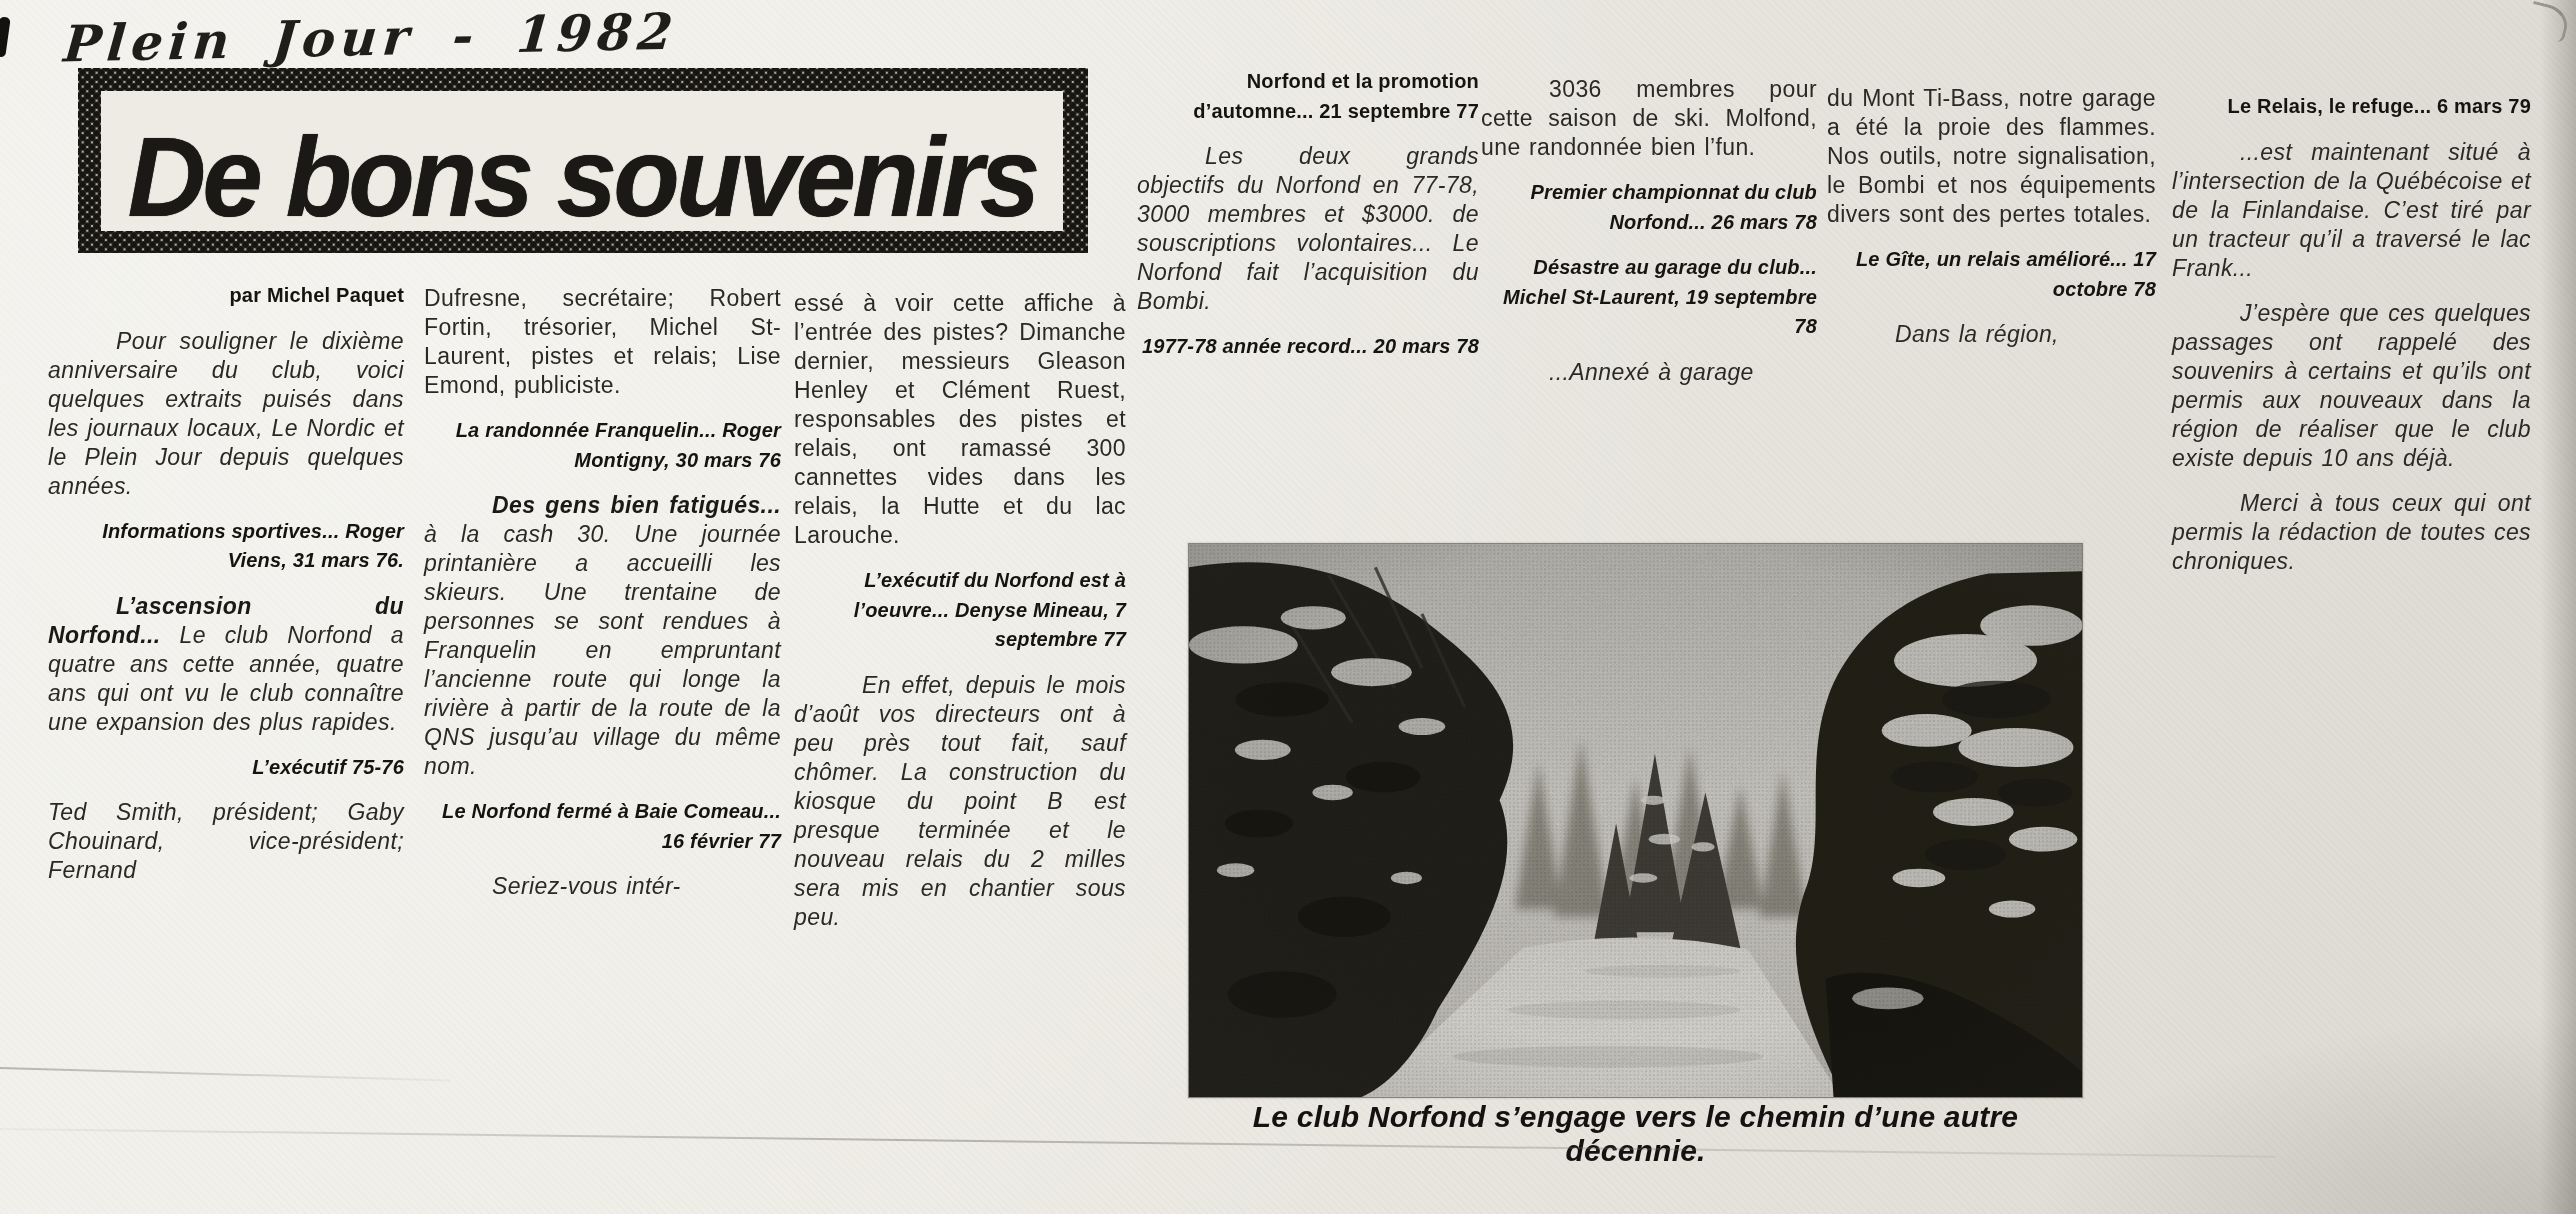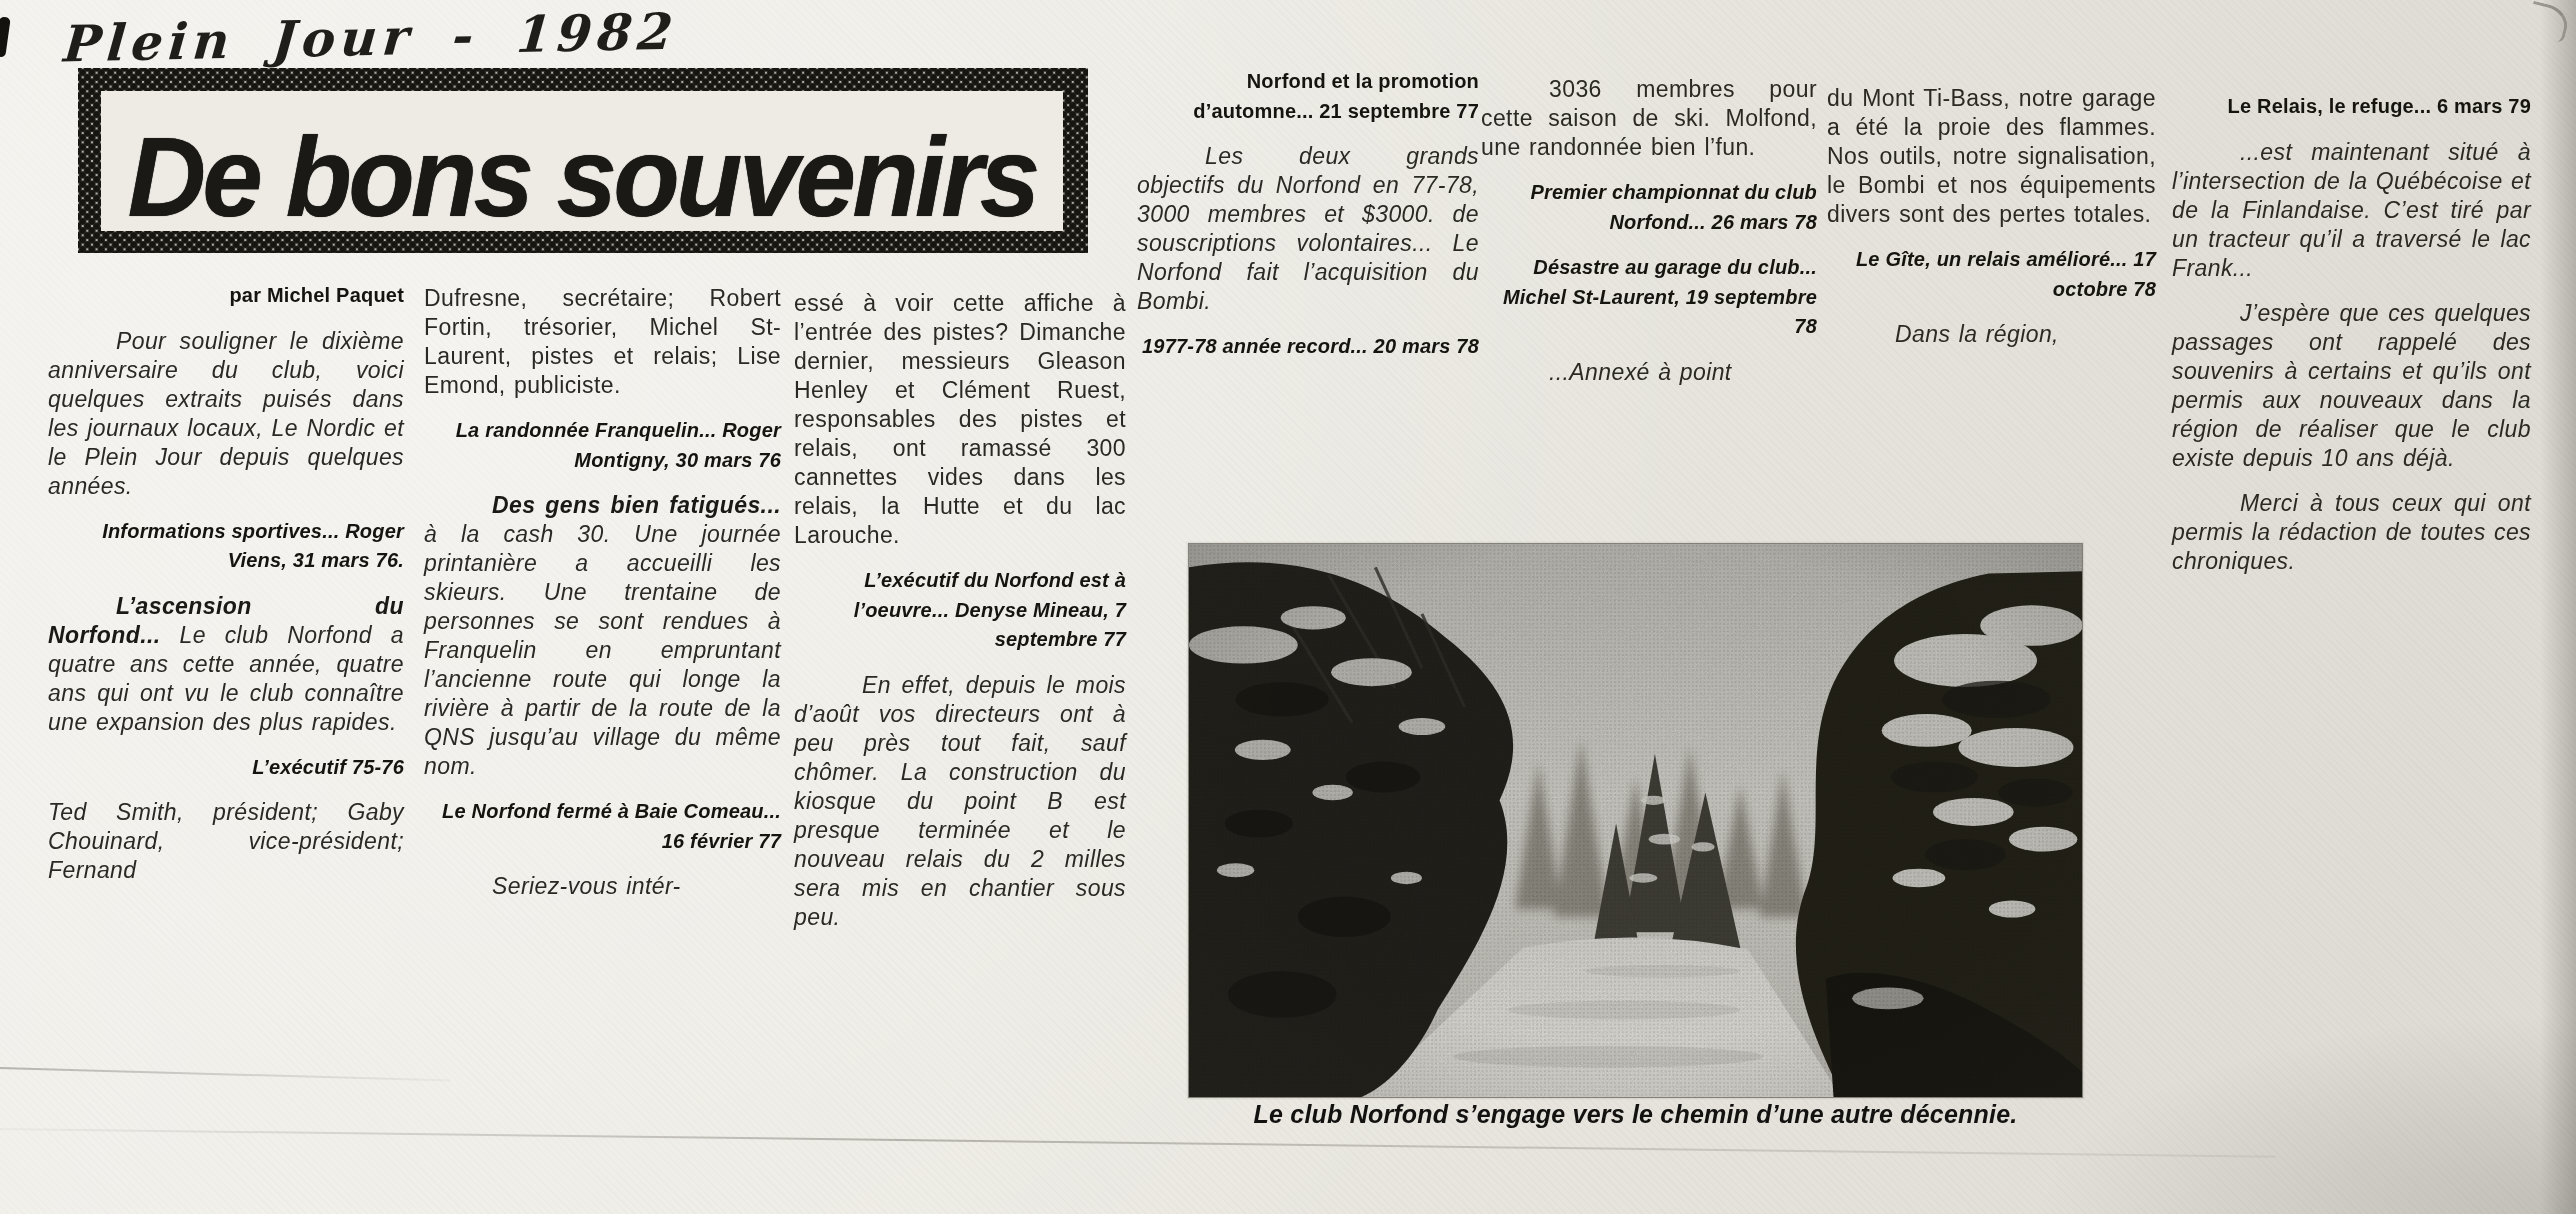--- a/index.html
+++ b/index.html
@@ -43,21 +43,21 @@
   .hd{font-size:20px;line-height:29.5px;font-weight:700;color:#16140f;
       text-align:right;letter-spacing:0.2px;}
   
   .photo{position:absolute;left:1189px;top:544px;width:893px;height:553px;
       margin:0;outline:0.8px solid rgba(60,58,50,0.55);box-shadow:0 0 0 2.3px rgba(120,116,106,0.12);}
   .photo svg{display:block;width:100%;height:100%;}
   .photo-dots{position:absolute;inset:0;pointer-events:none;opacity:0.10;
       background-image:radial-gradient(circle,#111 0.9px,transparent 1.2px);
       background-size:3.9px 3.9px;}
   .caption{position:absolute;left:1189px;top:1100px;width:893px;margin:0;
-      text-align:center;font-size:25px;font-weight:700;font-style:italic;
+      text-align:center;font-size:30px;font-weight:700;font-style:italic;
       letter-spacing:0.2px;color:#131210;}
   
   .crease1{position:absolute;left:0;top:1128px;width:2276px;height:1.6px;
       background:linear-gradient(to right, rgba(110,107,98,0.05), rgba(110,107,98,0.45) 40%, rgba(110,107,98,0.1));
       transform:rotate(0.7deg);transform-origin:left center;}
   .crease2{position:absolute;left:0;top:1067px;width:451px;height:1.6px;
       background:linear-gradient(to right, rgba(110,107,98,0.45), rgba(110,107,98,0.05));
       transform:rotate(1.6deg);transform-origin:left center;}
   .edge-shadow{position:absolute;right:0;top:0;width:36px;height:100%;
       background:linear-gradient(to right, rgba(70,67,60,0), rgba(70,67,60,0.28));}
@@ -107,21 +107,21 @@
     </div>
   <div class="col c4">
       <div class="hd blk">Norfond et la promotion d’automne... 21 septembre 77</div>
       <p class="bd blk ind">Les deux grands objectifs du Norfond en 77-78, 3000 membres et $3000. de souscriptions volontaires... Le Norfond fait l’acquisition du Bombi.</p>
       <div class="hd blk">1977-78 année record... 20 mars 78</div>
     </div>
   <div class="col c5">
       <p class="bd blk ind">3036 membres pour cette saison de ski. Molfond, une randonnée bien l’fun.</p>
       <div class="hd blk">Premier championnat du club Norfond... 26 mars 78</div>
       <div class="hd blk">Désastre au garage du club... Michel St-Laurent, 19 septembre 78</div>
-      <p class="bd blk ind">...Annexé à point</p>
+      <p class="bd blk ind">...Annexé à garage</p>
     </div>
   <div class="col c6">
       <p class="bd blk">du Mont Ti-Bass, notre garage a été la proie des flammes. Nos outils, notre signalisation, le Bombi et nos équipements divers sont des pertes totales.</p>
       <div class="hd blk">Le Gîte, un relais amélioré... 17 octobre 78</div>
       <p class="bd blk ind">Dans la région,</p>
     </div>
   <div class="col c7">
       <div class="hd blk">Le Relais, le refuge... 6 mars 79</div>
       <p class="bd blk ind">...est maintenant situé à l’intersection de la Québécoise et de la Finlandaise. C’est tiré par un tracteur qu’il a traversé le lac Frank...</p>
       <p class="bd blk ind">J’espère que ces quelques passages ont rappelé des souvenirs à certains et qu’ils ont permis aux nouveaux dans la région de réaliser que le club existe depuis 10 ans déjà.</p>

